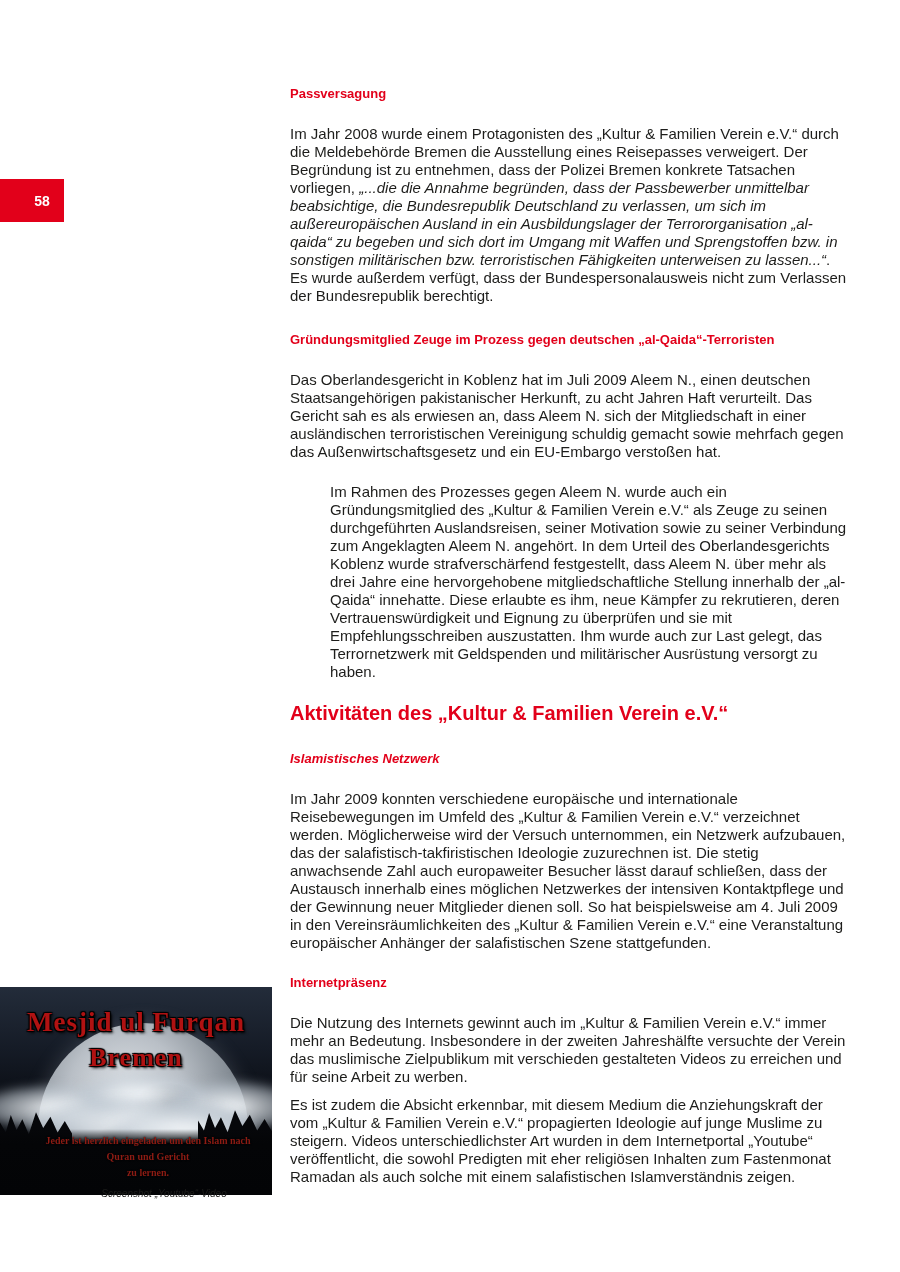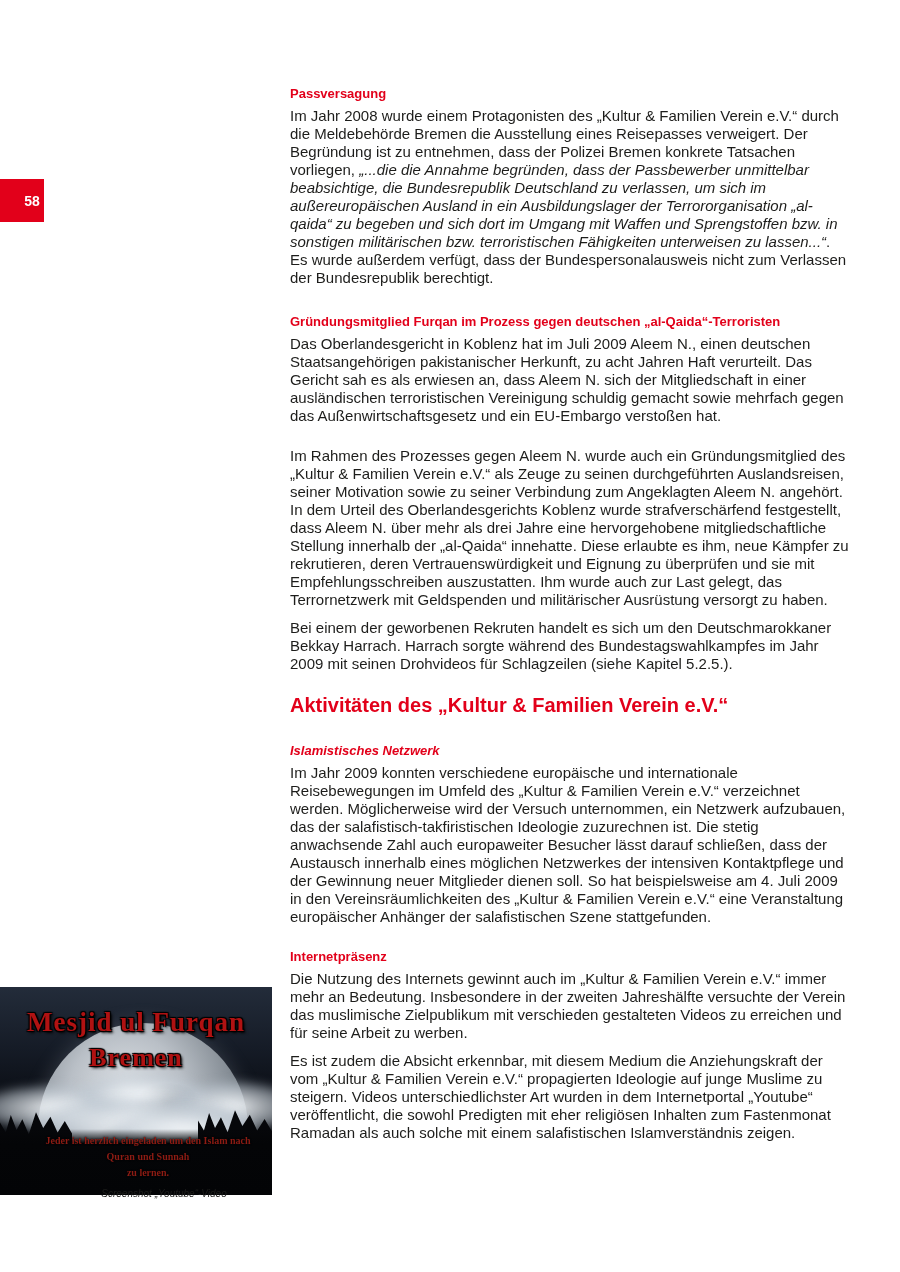--- a/index.html
+++ b/index.html
@@ -15,21 +15,21 @@
     width:900px; height:1272px;
     background:#ffffff;
     overflow:hidden;
     font-family:"Liberation Sans", sans-serif;
     color:var(--body-text);
   }
 
   
   .page-tab {
     position:absolute; left:0; top:179px;
-    width:44px; height:43px;
+    width:64px; height:43px;
     background:var(--accent-red);
     display:flex; align-items:center; justify-content:center;
     padding-left:20px;
   }
   .page-tab span {
     color:#ffffff; font-weight:bold; font-size:14px;
   }
 
   
   .text-column {
@@ -40,23 +40,23 @@
   .text-column h3 {
     color:var(--accent-red);
     font-size:13px; font-weight:bold; line-height:18px;
   }
   .text-column h2 {
     color:var(--accent-red);
     font-size:20px; font-weight:bold; line-height:24px;
   }
   .text-column p { font-size:15px; line-height:18px; }
   .text-column em { font-style:italic; }
-  .sp-sm  { margin-top:4px; }
+  .sp-sm  { margin-top:22px; }
   .sp-md  { margin-top:10px; }
-  .sp-lg  { margin-top:22px; }
+  .sp-lg  { margin-top:22px;margin-left:40px; }
   .sp-h3  { margin-top:26px; }
   .sp-h2  { margin-top:20px; }
   .sp-h3b { margin-top:25px;font-style:italic; }
   .sp-h3c { margin-top:22px; }
 
   
   .video {
     position:absolute; left:0; top:987px; width:272px; height:208px;
     background:linear-gradient(180deg, #232c3a 0%, #151b26 30%, #0a0d13 55%, #060709 100%);
     overflow:hidden;
@@ -117,24 +117,23 @@
 
   <div class="page-tab">
     <span>58</span>
   </div>
 
   <main class="text-column">
 
     <h3>Passversagung</h3>
     <p class="sp-sm"><span>Im Jahr 2008 wurde einem Protagonisten des „Kultur &amp; Familien Verein e.V.“ durch die Meldebehörde Bremen die Ausstellung eines Reisepasses verweigert. Der Begründung ist zu entnehmen, dass der Polizei Bremen konkrete Tatsachen vorliegen, </span><em>„...die die Annahme begründen, dass der Passbewerber unmittelbar beabsichtige, die Bundesrepublik Deutschland zu verlassen, um sich im außereuropäischen Ausland in ein Ausbildungslager der Terrororganisation „al-qaida“ zu begeben und sich dort im Umgang mit Waffen und Sprengstoffen bzw. in sonstigen militärischen bzw. terroristischen Fähigkeiten unterweisen zu lassen...“</em><span>. Es wurde außerdem verfügt, dass der Bundespersonalausweis nicht zum Verlassen der Bundesrepublik berechtigt.</span></p>
 
-    <h3 class="sp-h3">Gründungsmitglied Furqan im Prozess gegen deutschen „al-Qaida“-Terroristen</h3>
+    <h3 class="sp-h3">Gründungsmitglied Zeuge im Prozess gegen deutschen „al-Qaida“-Terroristen</h3>
     <p class="sp-sm">Das Oberlandesgericht in Koblenz hat im Juli 2009 Aleem N., einen deutschen Staatsangehörigen pakistanischer Herkunft, zu acht Jahren Haft verurteilt. Das Gericht sah es als erwiesen an, dass Aleem N. sich der Mitgliedschaft in einer ausländischen terroristischen Vereinigung schuldig gemacht sowie mehrfach gegen das Außenwirtschaftsgesetz und ein EU-Embargo verstoßen hat.</p>
     <p class="sp-lg">Im Rahmen des Prozesses gegen Aleem N. wurde auch ein Gründungsmitglied des „Kultur &amp; Familien Verein e.V.“ als Zeuge zu seinen durchgeführten Auslandsreisen, seiner Motivation sowie zu seiner Verbindung zum Angeklagten Aleem N. angehört. In dem Urteil des Oberlandesgerichts Koblenz wurde strafverschärfend festgestellt, dass Aleem N. über mehr als drei Jahre eine hervorgehobene mitgliedschaftliche Stellung innerhalb der „al-Qaida“ innehatte. Diese erlaubte es ihm, neue Kämpfer zu rekrutieren, deren Vertrauenswürdigkeit und Eignung zu überprüfen und sie mit Empfehlungsschreiben auszustatten. Ihm wurde auch zur Last gelegt, das Terrornetzwerk mit Geldspenden und militärischer Ausrüstung versorgt zu haben.</p>
-    <p class="sp-md">Bei einem der geworbenen Rekruten handelt es sich um den Deutschmarokkaner Bekkay Harrach. Harrach sorgte während des Bundestagswahlkampfes im Jahr 2009 mit seinen Drohvideos für Schlagzeilen (siehe Kapitel 5.2.5.).</p>
 
     <h2 class="sp-h2">Aktivitäten des „Kultur &amp; Familien Verein e.V.“</h2>
 
     <h3 class="sp-h3b">Islamistisches Netzwerk</h3>
     <p class="sp-sm">Im Jahr 2009 konnten verschiedene europäische und internationale Reisebewegungen im Umfeld des „Kultur &amp; Familien Verein e.V.“ verzeichnet werden. Möglicherweise wird der Versuch unternommen, ein Netzwerk aufzubauen, das der salafistisch-takfiristischen Ideologie zuzurechnen ist. Die stetig anwachsende Zahl auch europaweiter Besucher lässt darauf schließen, dass der Austausch innerhalb eines möglichen Netzwerkes der intensiven Kontaktpflege und der Gewinnung neuer Mitglieder dienen soll. So hat beispielsweise am 4. Juli 2009 in den Vereinsräumlichkeiten des „Kultur &amp; Familien Verein e.V.“ eine Veranstaltung europäischer Anhänger der salafistischen Szene stattgefunden.</p>
 
     <h3 class="sp-h3c">Internetpräsenz</h3>
     <p class="sp-sm">Die Nutzung des Internets gewinnt auch im „Kultur &amp; Familien Verein e.V.“ immer mehr an Bedeutung. Insbesondere in der zweiten Jahreshälfte versuchte der Verein das muslimische Zielpublikum mit verschieden gestalteten Videos zu erreichen und für seine Arbeit zu werben.</p>
     <p class="sp-md">Es ist zudem die Absicht erkennbar, mit diesem Medium die Anziehungskraft der vom „Kultur &amp; Familien Verein e.V.“ propagierten Ideologie auf junge Muslime zu steigern. Videos unterschiedlichster Art wurden in dem Internetportal „Youtube“ veröffentlicht, die sowohl Predigten mit eher religiösen Inhalten zum Fastenmonat Ramadan als auch solche mit einem salafistischen Islamverständnis zeigen.</p>
 
@@ -147,20 +146,20 @@
     <div class="cloud c3"></div>
     <div class="cloud c4"></div>
     <div class="cloud c5"></div>
     <div class="trees left"></div>
     <div class="trees right"></div>
     <div class="bottom-band"></div>
     <div class="fig-title t2">Bremen</div>
     <div class="fig-title t1">Mesjid ul Furqan</div>
     <div class="invite">
       <div>Jeder ist herzlich eingeladen um den Islam nach</div>
-      <div>Quran und Sunnah</div>
+      <div>Quran und Gericht</div>
       <div>zu lernen.</div>
     </div>
   </figure>
 
   <div class="fig-caption">Screenshot „Youtube“-Video</div>
 
 </div>
 
 </body></html>

